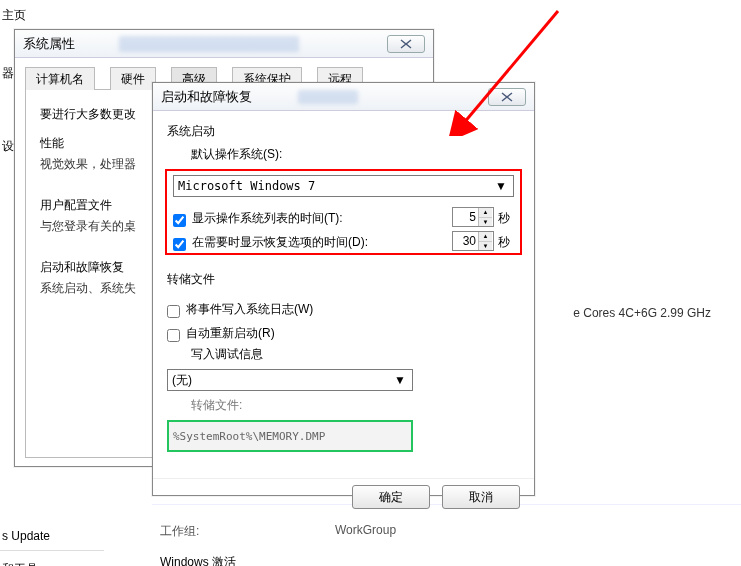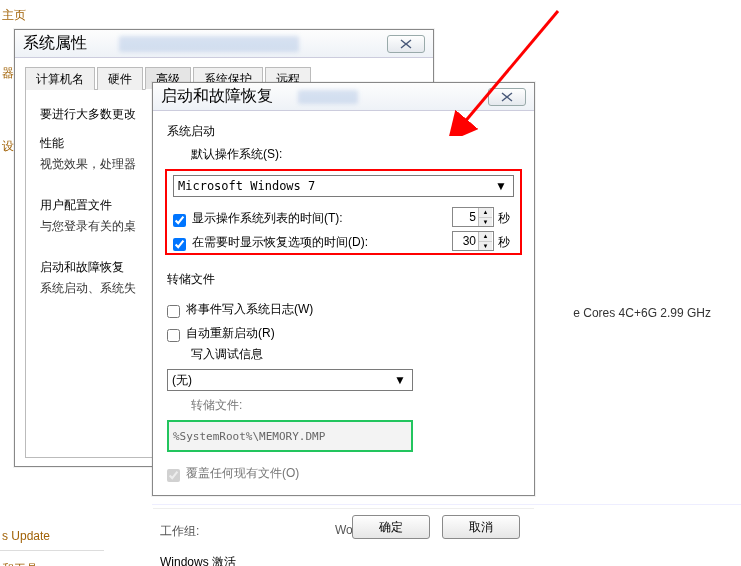--- a/index.html
+++ b/index.html
@@ -1,17 +1,17 @@
 <!DOCTYPE html>
 <html><head>
 <meta charset="utf-8">
 <style>
   * { box-sizing: border-box; font-family: "Microsoft YaHei", SimSun, Tahoma, sans-serif; }
   body { margin: 0; width: 741px; height: 566px; background: #fff; font-size: 12px; color: #000; overflow: hidden; position: relative; }
-  .blue-link { color: #a16207; }
+  .blue-link { color: #000000; }
   
   
   .sidebar-fragments { position: absolute; left: 2px; width: 100px; }
   .frag1 { top: 7px; }
   .frag2 { top: 65px; }
   .frag3 { top: 138px; }
   .frag4 { top: 529px; }
   .frag5 { top: 561px; }
   .sidebar-sep { position: absolute; left: 0; top: 550px; width: 104px; height:1px; background:#ddd; }
 
@@ -19,26 +19,26 @@
   .bg-info { position:absolute; right: 30px; top: 306px; font-size:12px; color:#333; }
   .bg-workgroup-lbl { position:absolute; left:160px; top:523px; color:#555; }
   .bg-workgroup-val { position:absolute; left:335px; top:523px; color:#555; }
   .bg-activate { position:absolute; left:160px; top:554px; color:#000; }
   .bg-line { position:absolute; left:152px; top:504px; width:590px; height:1px; background:#eef; }
 
   
   .dlg { position: absolute; background: #fff; border: 1px solid #888; box-shadow: 0 0 0 1px rgba(0,0,0,0.05); }
   .dlg-parent { left: 14px; top: 29px; width: 420px; height: 438px; }
   .titlebar { height: 28px; background: linear-gradient(#fdfdfd,#eef2f7); border-bottom: 1px solid #ccd; display: flex; align-items: center; padding: 0 8px; }
-  .titlebar .title { flex: 1; font-size: 16px; }
+  .titlebar .title { flex: 1; font-size: 13px; }
   .titlebar .close { width: 38px; height: 18px; border: 1px solid #9aa; border-radius: 3px; background: linear-gradient(#fefefe,#e5e9ee); display:flex; align-items:center; justify-content:center; cursor: pointer; }
   .titlebar .close svg { width: 12px; height: 10px; }
 
   .parent-body { padding: 8px 10px 10px 10px; }
-  .tabstrip { display:flex; border-bottom:1px solid #bbb; height:24px; }
+  .tabstrip { display:flex; border-bottom:1px solid #bbb; height:24px;gap:13px; }
   .tab { padding: 3px 10px 0 10px; border:1px solid #bbb; border-bottom:none; margin-right:2px; background:#f0f0f0; position:relative; top:1px; font-size:12px; cursor:pointer; }
   .tab.active { background:#e5e5e5; top:1px; border-bottom:1px solid #fff; }
   .parent-content { border:1px solid #bbb; border-top:none; padding:12px 14px; height: 368px; }
   .p-note { margin:4px 0 12px 0; }
   .p-section { margin: 8px 0 24px 0; }
   .p-section .hdr { margin-bottom:4px; }
   .p-sub { color:#333; }
 
   
   .dlg-child { left: 152px; top: 82px; width: 383px; height: 414px; }
@@ -183,24 +183,20 @@
         <input type="checkbox" style="">
         <span class="sf-label">自动重新启动(R)</span>
       </div>
       <div class="label-inline" style="margin-top:4px;">写入调试信息</div>
       <div class="select-wide select-narrow" style="width:246px;">
         <span>(无)</span>
         <span class="arrow">▼</span>
       </div>
       <div class="label-inline cb-disabled" style="margin-top:6px;">转储文件:</div>
       <input class="dump-input" readonly="" value="%SystemRoot%\MEMORY.DMP" style="">
-      <div class="row cb-disabled" style="margin-top:6px;">
-        <input type="checkbox" checked="" disabled="" style="">
-        <span class="sf-label">覆盖任何现有文件(O)</span>
-      </div>
     </div>
   </div>
   <div class="dlg-buttons">
     <div class="btn">确定</div>
     <div class="btn">取消</div>
   </div>
 </div>
 
 <svg class="red-arrow" width="130" height="130">
   <defs>

